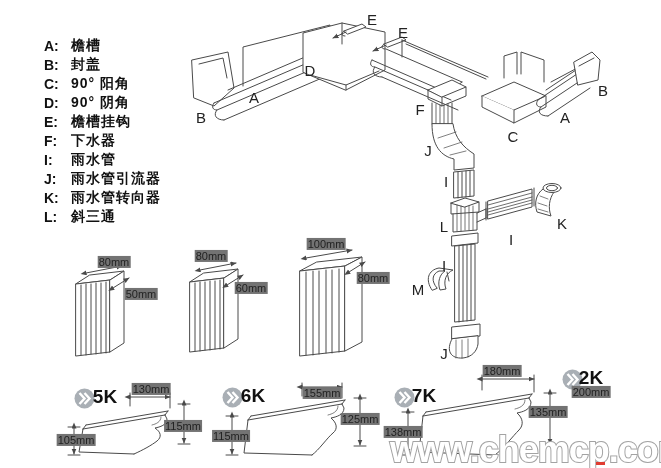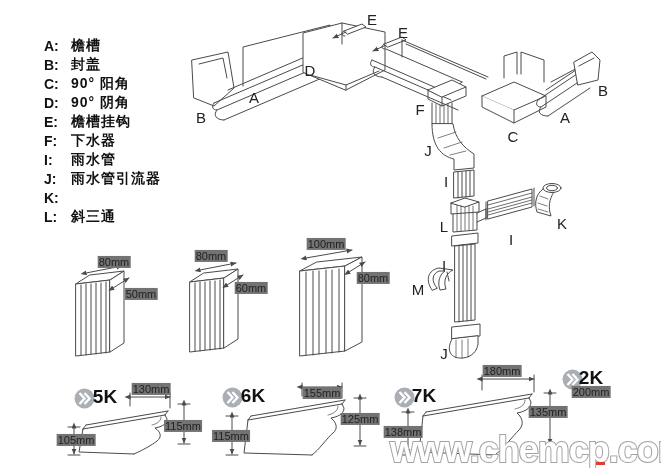--- a/index.html
+++ b/index.html
@@ -249,20 +249,21 @@
     <div class="lrow">
         <span class="lkey">I:</span>
         <span class="ltext">雨水管</span>
       </div>
     <div class="lrow">
         <span class="lkey">J:</span>
         <span class="ltext">雨水管引流器</span>
       </div>
     <div class="lrow">
         <span class="lkey">K:</span>
+        <span class="ltext">雨水管转向器</span>
       </div>
     <div class="lrow">
         <span class="lkey">L:</span>
         <span class="ltext">斜三通</span>
       </div>
   </div>
 
   <span class="plabel" style="left:201px;top:117px">B</span>
   <span class="plabel" style="left:254px;top:97px">A</span>
   <span class="plabel" style="left:310px;top:70px">D</span>

